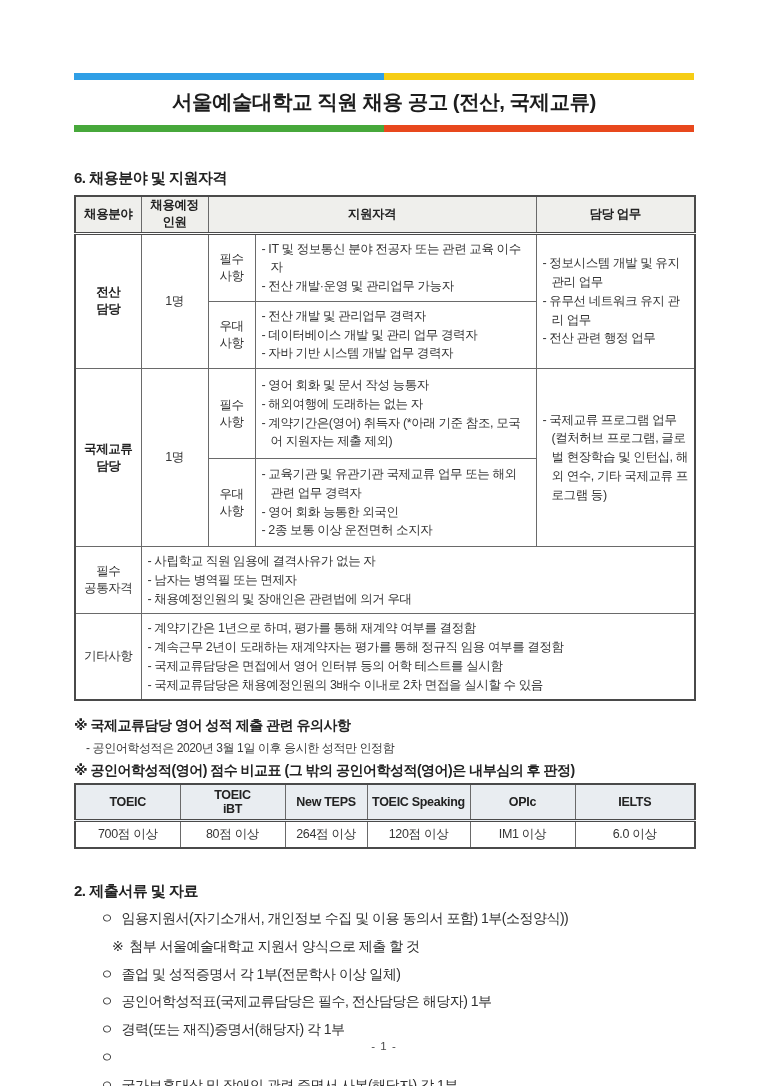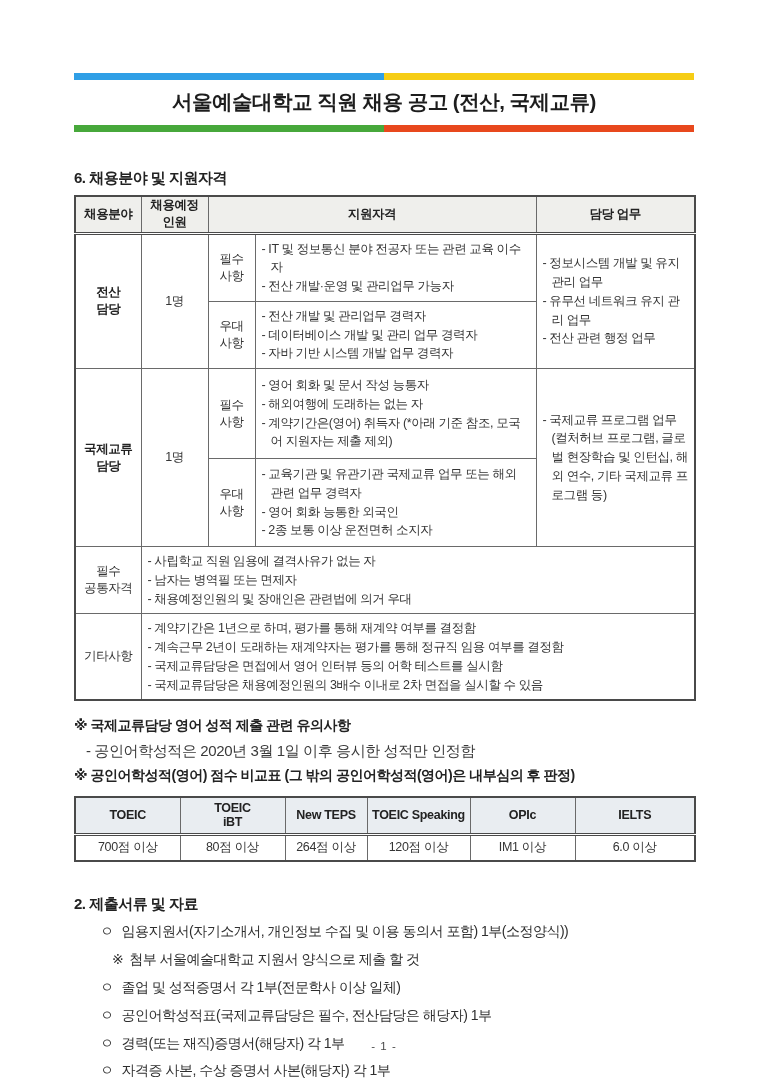--- a/index.html
+++ b/index.html
@@ -55,24 +55,24 @@
   .r1a td { height: 62px; }
   .r1b td { height: 66px; }
   .r2a td { height: 90px; margin-top: 20px; }
   .r2b td { height: 88px; }
   .r3 td  { height: 62px; }
   .r4 td  { height: 86px; margin-left: 12px; }
 
   
   .notes { margin-top: 13px; }
   .note-strong { font-size: 14px; font-weight: bold; color: #222; letter-spacing: -0.5px; line-height: 1.7; }
-  .note-plain  { font-size: 15px; color: #3a3a3a; letter-spacing: -0.4px; line-height: 1.75; padding-left: 12px; }
-
-  
-  .score-table { margin-top: 8px; font-size: 12.5px; letter-spacing: -0.3px; }
+  .note-plain  { font-size: 12px; color: #3a3a3a; letter-spacing: -0.4px; line-height: 1.75; padding-left: 12px; }
+
+  
+  .score-table { font-size: 12.5px; letter-spacing: -0.3px; }
   .score-table th {
     background: #e9edf1; font-weight: bold; text-align: center;
     vertical-align: middle; height: 37px; color: #222;
   }
   .score-table td { text-align: center; vertical-align: middle; height: 27px; }
 
   
   .doc-list { margin-top: 2px; }
   .doc-item {
     font-size: 14px; letter-spacing: -0.5px; color: #2e2e2e;
@@ -253,21 +253,20 @@
       <div class="doc-item">
         <span class="blt">ㅇ</span>
         <span>공인어학성적표(국제교류담당은 필수, 전산담당은 해당자) 1부</span>
       </div>
       <div class="doc-item">
         <span class="blt">ㅇ</span>
         <span>경력(또는 재직)증명서(해당자) 각 1부</span>
       </div>
       <div class="doc-item">
         <span class="blt">ㅇ</span>
-        <span>자격증 사본, 수상 증명서 사본(해당자) 각 1부</span>
       </div>
       <div class="doc-item">
         <span class="blt">ㅇ</span>
         <span>국가보훈대상 및 장애인 관련 증명서 사본(해당자) 각 1부</span>
       </div>
     </div>
 
   </div>
 
   <div class="page-number">- 1 -</div>

